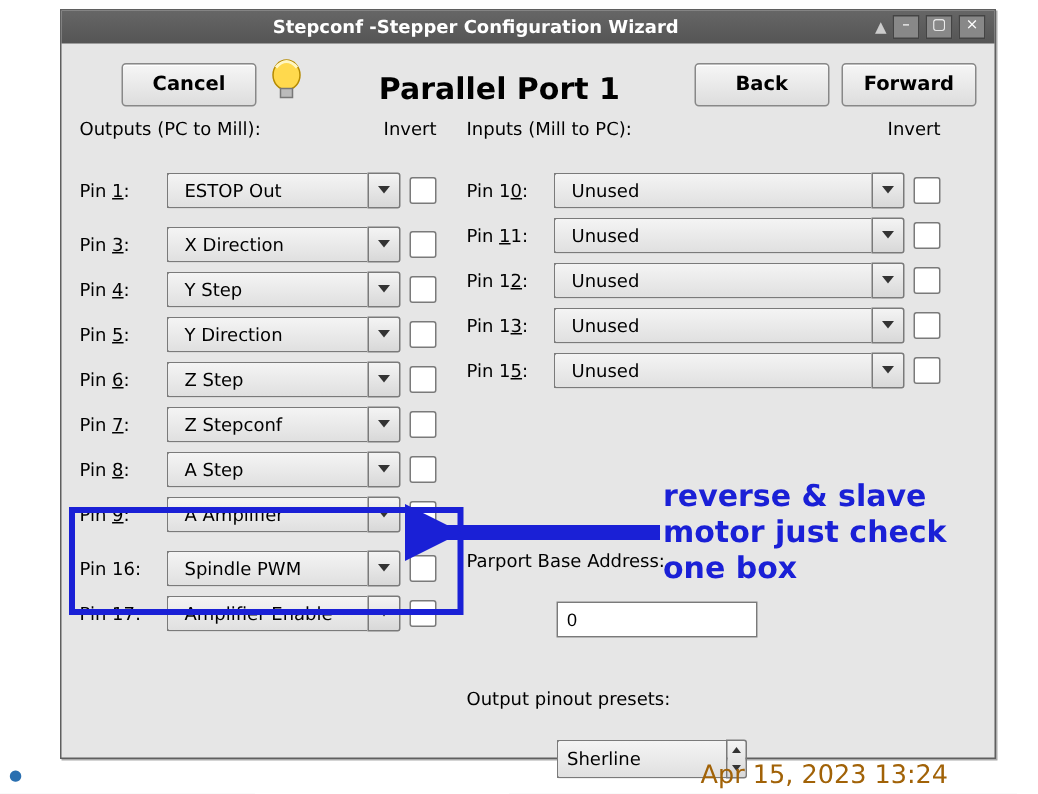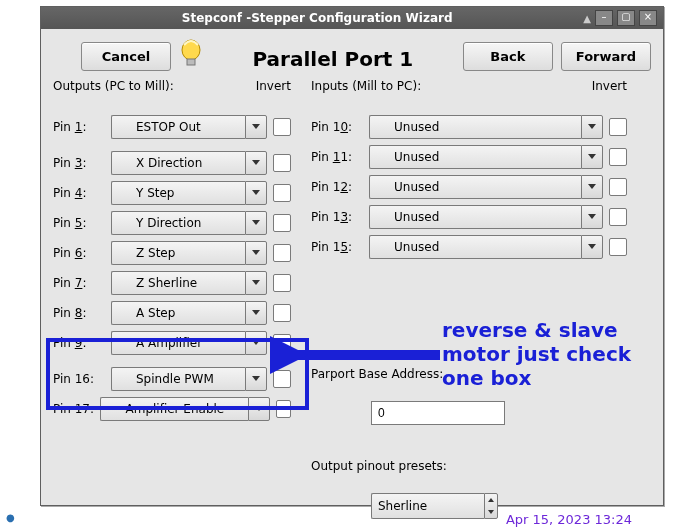--- a/index.html
+++ b/index.html
@@ -22,37 +22,37 @@
   .col{display:flex;flex-direction:column;gap:20px;}
   .col.left{width:238px;}
   .col.right{width:316px;}
   .colhdr{display:flex;align-items:center;margin-bottom:2px;}
   .colhdr .lbl{font-size:12px;}
   .colhdr .inv{margin-left:auto;font-size:12px;}
   .row{display:flex;align-items:center;gap:6px;}
   .pin{width:52px;font-size:12px;}
   .pin u{text-decoration:underline;}
   .combo{flex:1;display:flex;height:24px;}
-  .combo-val{flex:1;background:linear-gradient(to bottom,#f4f4f4,#e0e0e0);border:1px solid #7a7a7a;border-right:none;padding:0 24px;display:flex;align-items:center;font-size:12px;border-radius:2px 0 0 2px;overflow:hidden;white-space:nowrap;text-align:right;}
+  .combo-val{flex:1;background:linear-gradient(to bottom,#f4f4f4,#e0e0e0);border:1px solid #7a7a7a;border-right:none;padding:0 11px;display:flex;align-items:center;font-size:12px;border-radius:2px 0 0 2px;overflow:hidden;white-space:nowrap;text-align:right;}
   .combo-btn{width:20px;background:linear-gradient(to bottom,#f4f4f4,#d8d8d8);border:1px solid #7a7a7a;border-radius:0 2px 2px 0;display:flex;align-items:center;justify-content:center;}
   .combo-btn svg{display:block;}
   .chk{width:16px;height:16px;background:#fff;border:1px solid #7a7a7a;border-radius:2px;}
   .sec-label{font-size:12px;margin-top:8px;}
   .addr-input{width:120px;height:22px;background:#fff;border:1px solid #7a7a7a;padding:0 6px;font-size:12px;margin-left:60px;}
   .preset-row{display:flex;align-items:center;gap:0;margin-left:60px;}
   .preset-val{width:100px;height:24px;background:linear-gradient(to bottom,#f4f4f4,#e0e0e0);border:1px solid #7a7a7a;border-right:none;padding:0 6px;display:flex;align-items:center;font-size:12px;border-radius:2px 0 0 2px;}
   .preset-btn{width:12px;height:24px;background:linear-gradient(to bottom,#f4f4f4,#d8d8d8);border:1px solid #7a7a7a;border-radius:0 2px 2px 0;display:flex;flex-direction:column;}
   .preset-btn div{flex:1;display:flex;align-items:center;justify-content:center;}
   .preset-load{margin-left:60px;margin-top:4px;}
   .preset-load .btn{padding:4px 38px;font-weight:normal;}
   
   .annot-box{position:absolute;border:4px solid #1a20d6;pointer-events:none;}
   .annot-text{position:absolute;color:#1a20d6;font-weight:bold;font-size:20px;line-height:1.2;pointer-events:none;}
   .arrow{position:absolute;pointer-events:none;}
-  .timestamp{position:absolute;right:60px;bottom:2px;color:#6d28d9;font-size:13px;}
+  .timestamp{position:absolute;right:60px;bottom:2px;color:#a16207;font-size:17px;}
   .dotdot{position:absolute;left:6px;bottom:6px;color:#2a6fb0;font-size:10px;}
 </style>
 </head>
 <body>
 
 <div class="stage">
   <div class="window">
     <div class="titlebar">
       <div class="spacer-l"></div>
       <div class="title">Stepconf -Stepper Configuration Wizard</div>
@@ -148,21 +148,21 @@
                       <path d="M0 0 L4 5 L8 0 Z" fill="#333"></path>
                     </svg>
                   </div>
                 </div>
                 <div class="chk"></div>
               </div>
               <div style="height:6px"></div>
               <div class="row">
                 <span class="pin">Pin <u>7</u>:</span>
                 <div class="combo">
-                  <div class="combo-val">Z Sherline</div>
+                  <div class="combo-val">Z Stepconf</div>
                   <div class="combo-btn">
                     <svg width="8" height="6">
                       <path d="M0 0 L4 5 L8 0 Z" fill="#333"></path>
                     </svg>
                   </div>
                 </div>
                 <div class="chk"></div>
               </div>
               <div style="height:6px"></div>
               <div class="row">

